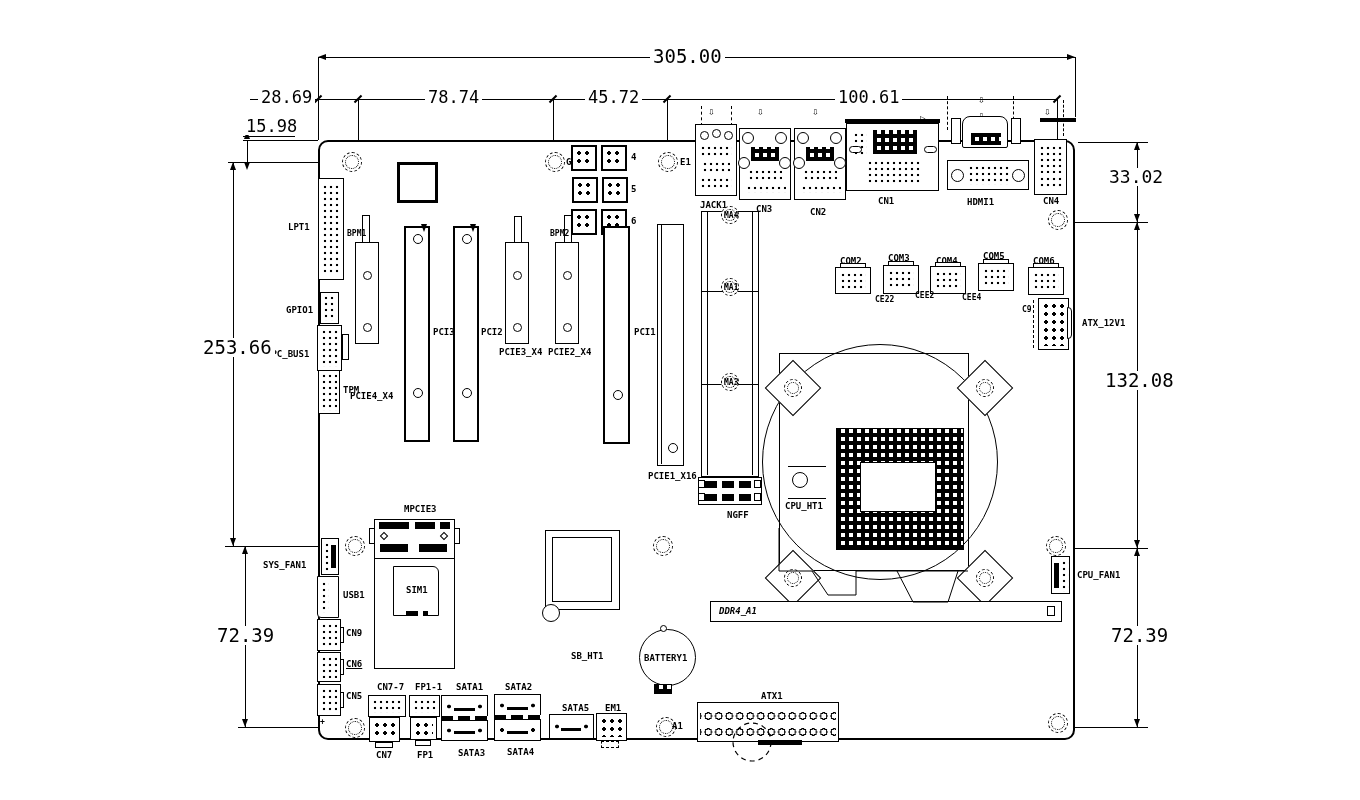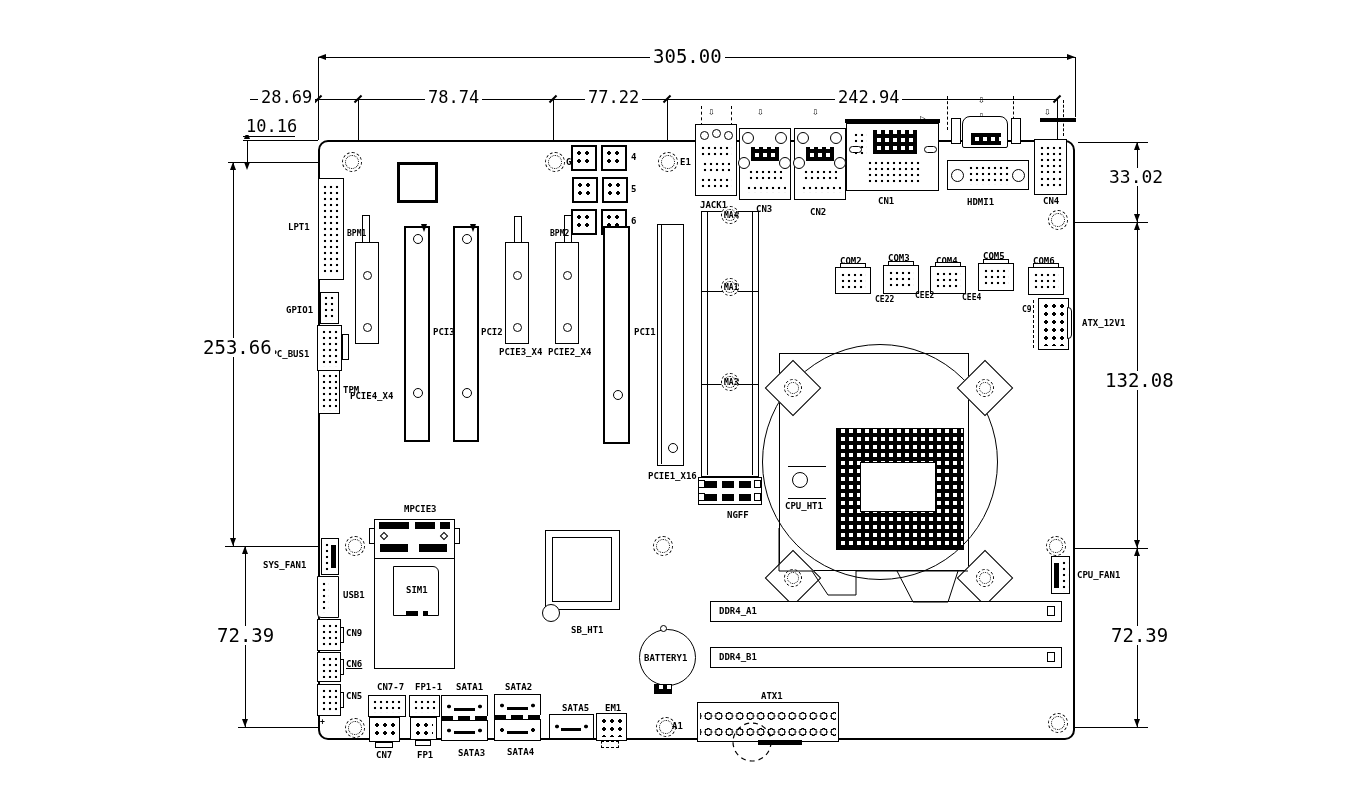--- a/index.html
+++ b/index.html
@@ -66,24 +66,24 @@
   <div class="tick" style="left:357px;top:94px;"></div>
   <div class="tick" style="left:552px;top:94px;"></div>
   <div class="tick" style="left:666px;top:94px;"></div>
   <div class="tick" style="left:1056px;top:94px;"></div>
   <div class="vl" style="left:358px;top:99px;height:52px;"></div>
   <div class="vl" style="left:553px;top:99px;height:50px;"></div>
   <div class="vl" style="left:667px;top:99px;height:50px;"></div>
   <div class="vl" style="left:1057px;top:99px;height:108px;"></div>
   <div class="dim" style="left:258px;top:89px;">28.69</div>
   <div class="dim" style="left:425px;top:89px;">78.74</div>
-  <div class="dim" style="left:585px;top:89px;">77.22</div>
-  <div class="dim" style="left:835px;top:89px;">242.94</div>
-
-  <div class="dim" style="left:243px;top:118px;">10.16</div>
+  <div class="dim" style="left:585px;top:89px;">45.72</div>
+  <div class="dim" style="left:835px;top:89px;">100.61</div>
+
+  <div class="dim" style="left:243px;top:118px;">15.98</div>
   <div class="hl" style="left:243px;top:136px;width:52px;"></div>
   <div class="hl" style="left:243px;top:140px;width:75px;"></div>
   <div class="vl" style="left:247px;top:140px;height:22px;"></div>
   <div class="arr u" style="left:244px;top:131px;"></div>
   <div class="arr d" style="left:244px;top:162px;"></div>
   <div class="hl" style="left:228px;top:162px;width:120px;"></div>
 
   <div class="vl" style="left:233px;top:162px;height:384px;"></div>
   <div class="arr u" style="left:230px;top:162px;"></div>
   <div class="arr d" style="left:230px;top:538px;"></div>
@@ -393,33 +393,29 @@
   <div class="box" style="left:454px;top:528px;width:6px;height:16px;border-width:1px;"></div>
   <div class="box" style="left:393px;top:566px;width:46px;height:50px;border-width:1px;border-radius:0 6px 0 0;">
     <div class="bar padbar" style="left:12px;top:44px;width:22px;height:5px;"></div>
   </div>
   <div class="lbl" style="left:406px;top:586px;">SIM1</div>
 
   <div class="box" style="left:545px;top:530px;width:75px;height:80px;border-width:1px;">
     <div class="box" style="left:6px;top:6px;width:60px;height:65px;border-width:1px;"></div>
   </div>
   <div class="ring" style="left:542px;top:604px;width:18px;height:18px;border-width:1px;"></div>
-  <div class="lbl" style="left:571px;top:626px;">SB_HT1</div>
+  <div class="lbl" style="left:571px;top:652px;">SB_HT1</div>
 
   <div class="ring" style="left:639px;top:629px;width:57px;height:57px;border-width:1px;"></div>
   <div class="ring" style="left:660px;top:625px;width:7px;height:7px;border-width:1px;"></div>
   <div class="lbl" style="left:644px;top:654px;z-index:3;">BATTERY1</div>
   <div class="box checker" style="left:654px;top:684px;width:18px;height:10px;border-width:1px;"></div>
 
   <div class="box" style="left:710px;top:601px;width:352px;height:21px;">
-    <div class="lbl" style="left:8px;top:5px;">DDR4_A1</div>
-    <div class="box" style="left:336px;top:4px;width:8px;height:10px;border-width:1px;"></div>
-  </div>
-  <div class="box" style="left:710px;top:647px;width:352px;height:21px;">
-    <div class="lbl" style="left:8px;top:5px;">DDR4_B1</div>
+    <div class="lbl" style="left:8px;top:5px;font-style:italic;">DDR4_A1</div>
     <div class="box" style="left:336px;top:4px;width:8px;height:10px;border-width:1px;"></div>
   </div>
 
   <div class="lbl" style="left:761px;top:692px;">ATX1</div>
   <div class="box" style="left:697px;top:702px;width:142px;height:40px;">
     <div class="abs rings" style="left:2px;top:2px;right:2px;bottom:2px;"></div>
   </div>
   <div class="bar" style="left:758px;top:740px;width:44px;height:5px;"></div>
 
   <div class="lbl" style="left:263px;top:561px;">SYS_FAN1</div>

